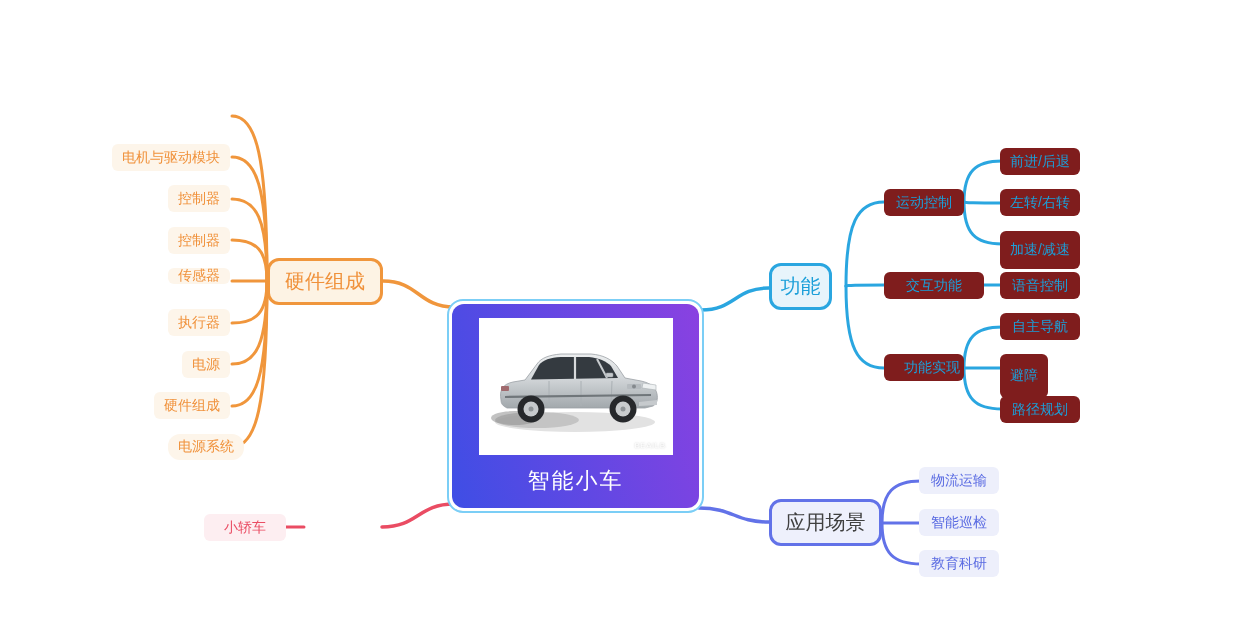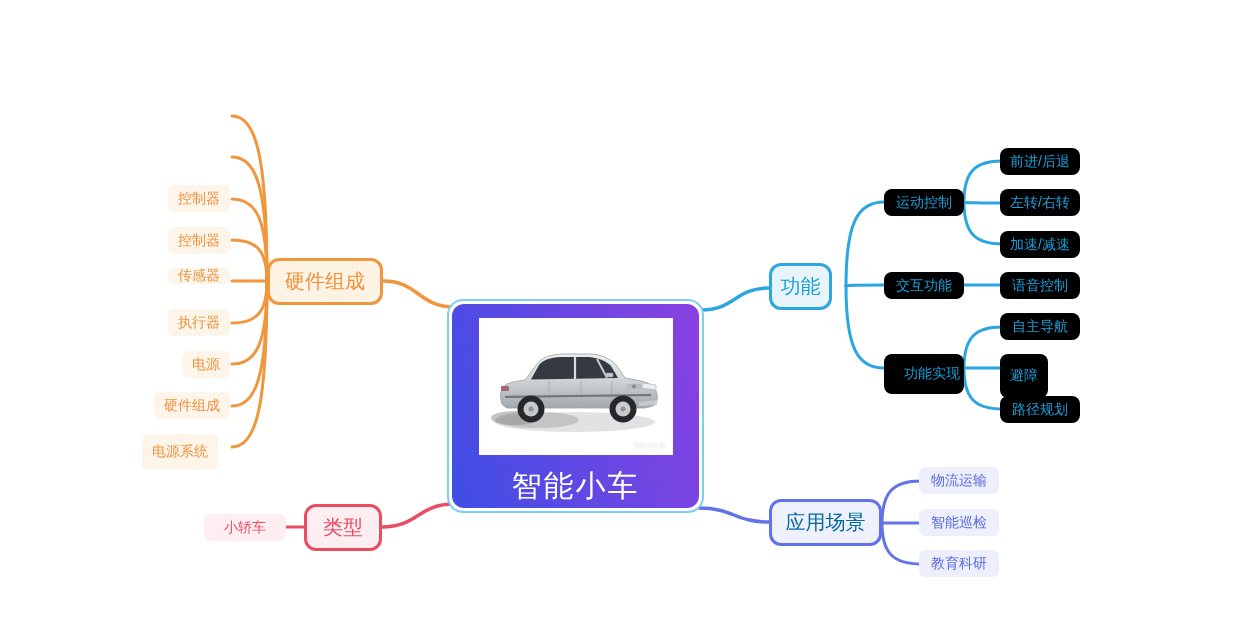--- a/index.html
+++ b/index.html
@@ -16,42 +16,42 @@
     box-sizing:border-box;
     display:flex;align-items:center;justify-content:center;
     white-space:nowrap;cursor:pointer;
   }
   .child{font-size:14px;border-radius:6px;}
   .branch{font-size:20px;border-radius:12px;border-style:solid;border-width:3px;}
   .t-orange.child{background:#fdf5ea;color:#f0913a;}
   .t-orange.branch{background:#fdf3e4;color:#f0913a;border-color:#f0963c;}
   .t-red.child{background:#fdeef1;color:#ea4c63;}
   .t-red.branch{background:#fdeef1;color:#ea4c63;border-color:#ea4c63;}
-  .t-cyan.child{background:#000000;color:#1b9fd9;border-radius:8px;}
+  .t-cyan.child{background:#7f1d1d;color:#1b9fd9;}
   .t-cyan.branch{background:#e7f4fb;color:#1b9fd9;border-color:#2aa6e0;}
   .t-indigo.child{background:#edeffb;color:#5a6be2;}
-  .t-indigo.branch{background:#eef0fc;color:#0369a1;border-color:#6272e8;}
+  .t-indigo.branch{background:#eef0fc;color:#404040;border-color:#6272e8;}
 
   .central{
     position:absolute;left:447px;top:299px;z-index:3;
     box-sizing:border-box;width:257px;height:214px;
     border:2px solid #7bcef6;border-radius:16px;
     padding:3px;background:#ffffff;cursor:pointer;
   }
   .central-inner{
     width:247px;height:204px;border-radius:12px;
     background:linear-gradient(72deg,#3e4ee5 0%,#8a41e1 100%);
     display:flex;flex-direction:column;align-items:center;
   }
   .central-img{
     width:194px;height:137px;margin-top:14px;
     background:#ffffff;position:relative;overflow:hidden;
   }
   .central-label{
-    color:#ffffff;font-size:30px;margin-top:11px;letter-spacing:2px;
+    color:#ffffff;font-size:22px;margin-top:11px;letter-spacing:2px;
   }
   .watermark{
     position:absolute;right:7px;bottom:5px;
     font-size:8px;color:#ffffff;opacity:.8;letter-spacing:.5px;
     text-shadow:0 0 2px rgba(170,170,170,.9);
     filter:blur(.4px);
   }
 </style>
 </head>
 <body>
@@ -120,37 +120,37 @@
           <circle cx="144" cy="91" r="13.5" fill="#26282b"></circle>
           <circle cx="144" cy="91" r="7.5" fill="#c9ccce"></circle>
           <circle cx="144" cy="91" r="2.5" fill="#8f9497"></circle>
         </svg>
         <span class="watermark">BEAILB</span>
       </div>
       <div class="central-label">智能小车</div>
     </div>
   </div>
 <div class="node branch t-orange" style="left: 267px; top: 258px; width: 116px; height: 47px;">硬件组成</div>
+    <div class="node child t-orange" style="left: 112px; top: 144px; width: 118px; height: 27px;">电机与驱动模块</div>
     <div class="node child t-orange" style="left: 168px; top: 185px; width: 62px; height: 27px;">控制器</div>
     <div class="node child t-orange" style="left: 168px; top: 227px; width: 62px; height: 27px;">控制器</div>
     <div class="node child t-orange" style="left: 168px; top: 268px; width: 62px; height: 16px;">传感器</div>
     <div class="node child t-orange" style="left: 168px; top: 309px; width: 62px; height: 27px;">执行器</div>
     <div class="node child t-orange" style="left: 182px; top: 351px; width: 48px; height: 27px;">电源</div>
     <div class="node child t-orange" style="left: 154px; top: 392px; width: 76px; height: 27px;">硬件组成</div>
-    <div class="node child t-orange" style="left: 142px; top: 434px; width: 76px; height: 36px;">电源系统</div>
-    <div class="node branch t-red" style="left: 304px; top: 504px; width: 78px; height: 47px;">类型</div>
+    <div class="node child t-orange" style="left: 168px; top: 434px; width: 76px; height: 26px; border-radius: 12px;">电源系统</div>
     <div class="node child t-red" style="left: 204px; top: 514px; width: 82px; height: 27px;">小轿车</div>
     <div class="node branch t-cyan" style="left: 769px; top: 263px; width: 63px; height: 47px;">功能</div>
     <div class="node child t-cyan" style="left: 884px; top: 189px; width: 80px; height: 27px;">运动控制</div>
     <div class="node child t-cyan" style="left: 1000px; top: 148px; width: 80px; height: 27px;">前进/后退</div>
     <div class="node child t-cyan" style="left: 1000px; top: 189px; width: 80px; height: 27px;">左转/右转</div>
-    <div class="node child t-cyan" style="left: 1000px; top: 231px; width: 80px; height: 27px;">加速/减速</div>
-    <div class="node child t-cyan" style="left: 884px; top: 272px; width: 80px; height: 27px; text-align: right;">交互功能</div>
+    <div class="node child t-cyan" style="left: 1000px; top: 231px; width: 80px; height: 38px;">加速/减速</div>
+    <div class="node child t-cyan" style="left: 884px; top: 272px; width: 100px; height: 27px; text-align: right;">交互功能</div>
     <div class="node child t-cyan" style="left: 1000px; top: 272px; width: 80px; height: 27px;">语音控制</div>
-    <div class="node child t-cyan" style="left: 884px; top: 354px; width: 80px; height: 40px; padding-left: 16px;">功能实现</div>
+    <div class="node child t-cyan" style="left: 884px; top: 354px; width: 80px; height: 27px; padding-left: 16px;">功能实现</div>
     <div class="node child t-cyan" style="left: 1000px; top: 313px; width: 80px; height: 27px;">自主导航</div>
     <div class="node child t-cyan" style="left: 1000px; top: 354px; width: 48px; height: 44px;">避障</div>
     <div class="node child t-cyan" style="left: 1000px; top: 396px; width: 80px; height: 27px;">路径规划</div>
     <div class="node branch t-indigo" style="left: 769px; top: 499px; width: 113px; height: 47px;">应用场景</div>
     <div class="node child t-indigo" style="left: 919px; top: 467px; width: 80px; height: 27px;">物流运输</div>
     <div class="node child t-indigo" style="left: 919px; top: 509px; width: 80px; height: 27px;">智能巡检</div>
     <div class="node child t-indigo" style="left: 919px; top: 550px; width: 80px; height: 27px;">教育科研</div>
   </div>
 
 </body></html>

